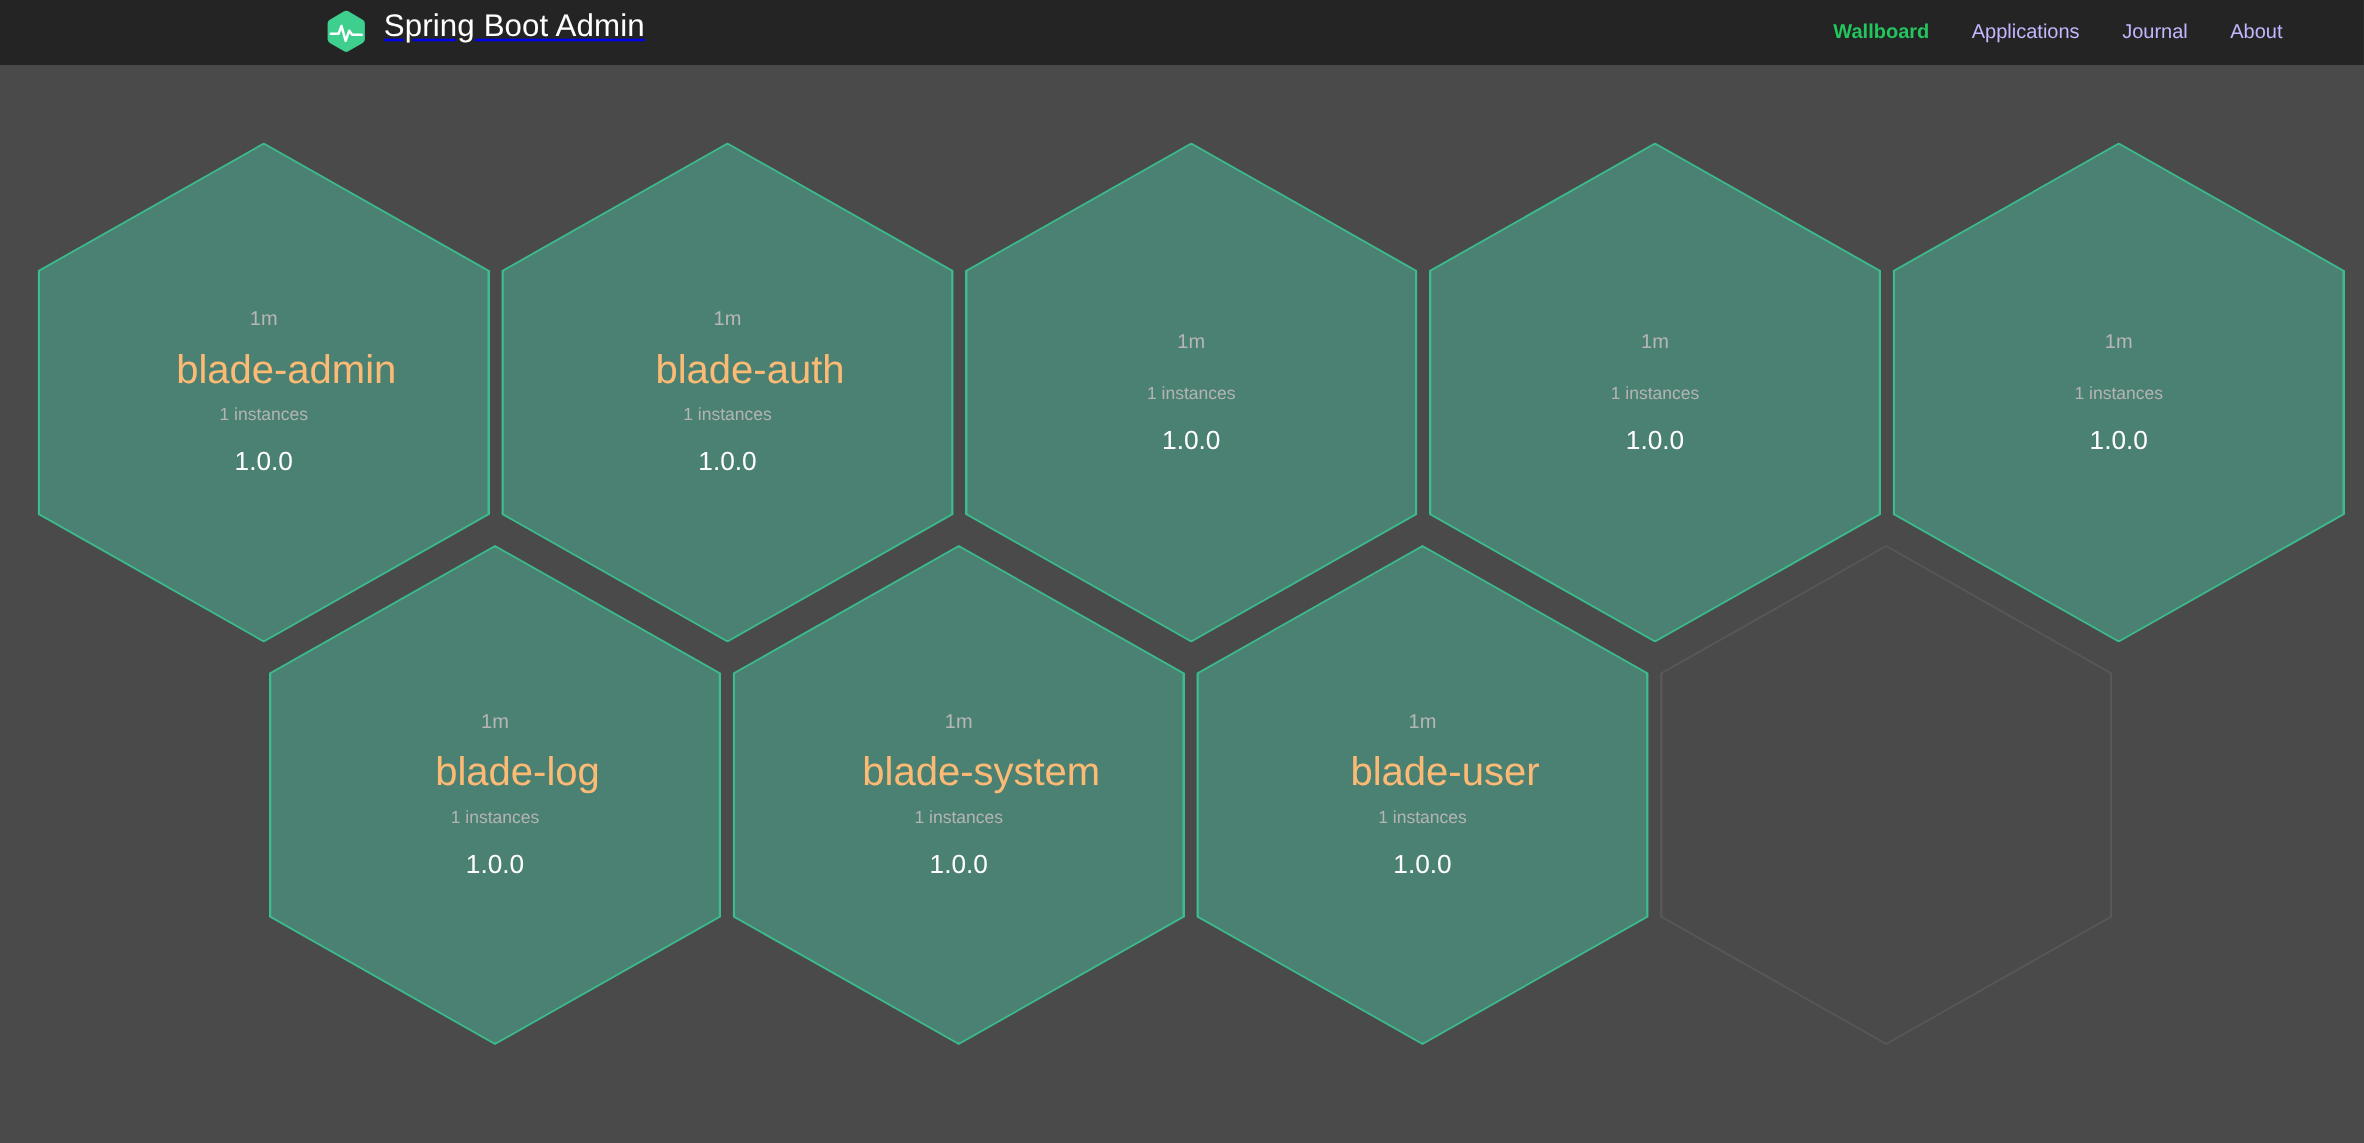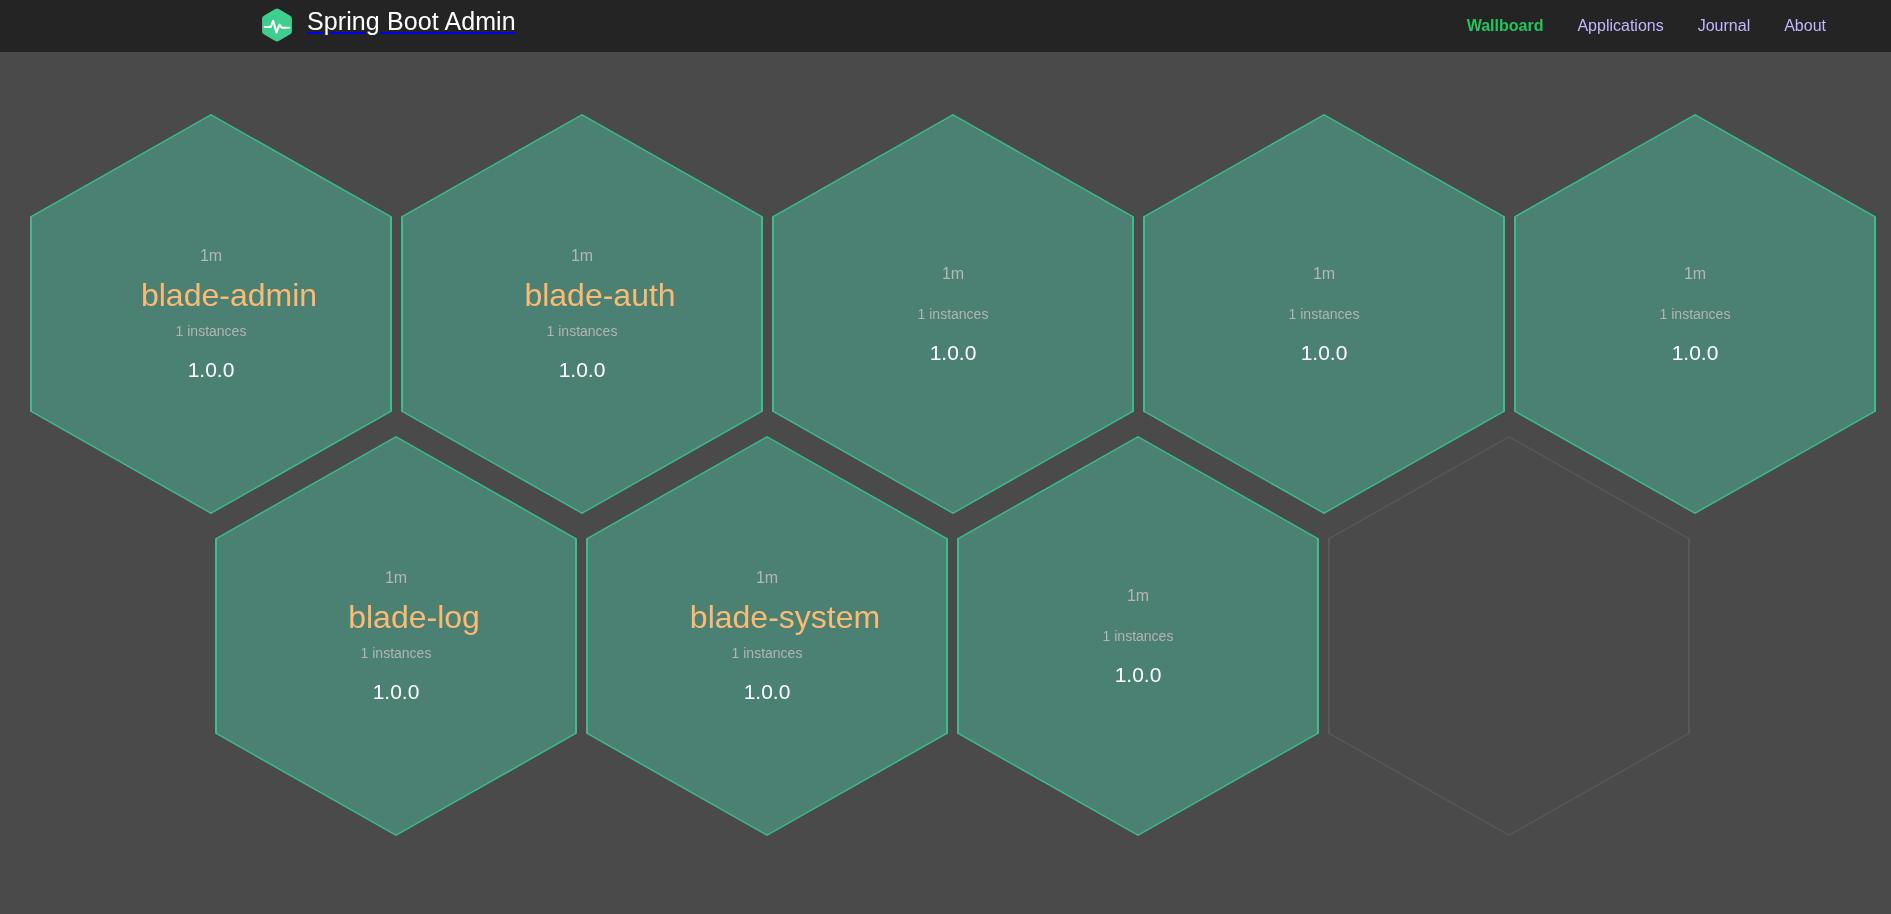--- a/index.html
+++ b/index.html
@@ -244,20 +244,21 @@
         <div class="hex-name">blade-system</div>
         <div class="hex-instances">1 instances</div>
         <div class="hex-version">1.0.0</div>
       </div>
     </div>
 
     <div class="hex" style="left:957px">
       <div class="hex-shape"></div>
       <div class="hex-body">
         <div class="hex-uptime">1m</div>
+        <div class="hex-name">blade-user</div>
         <div class="hex-instances">1 instances</div>
         <div class="hex-version">1.0.0</div>
       </div>
     </div>
 
     <div class="hex is-empty" style="left:1328px">
       <div class="hex-shape"></div>
     </div>
   </div>
 

